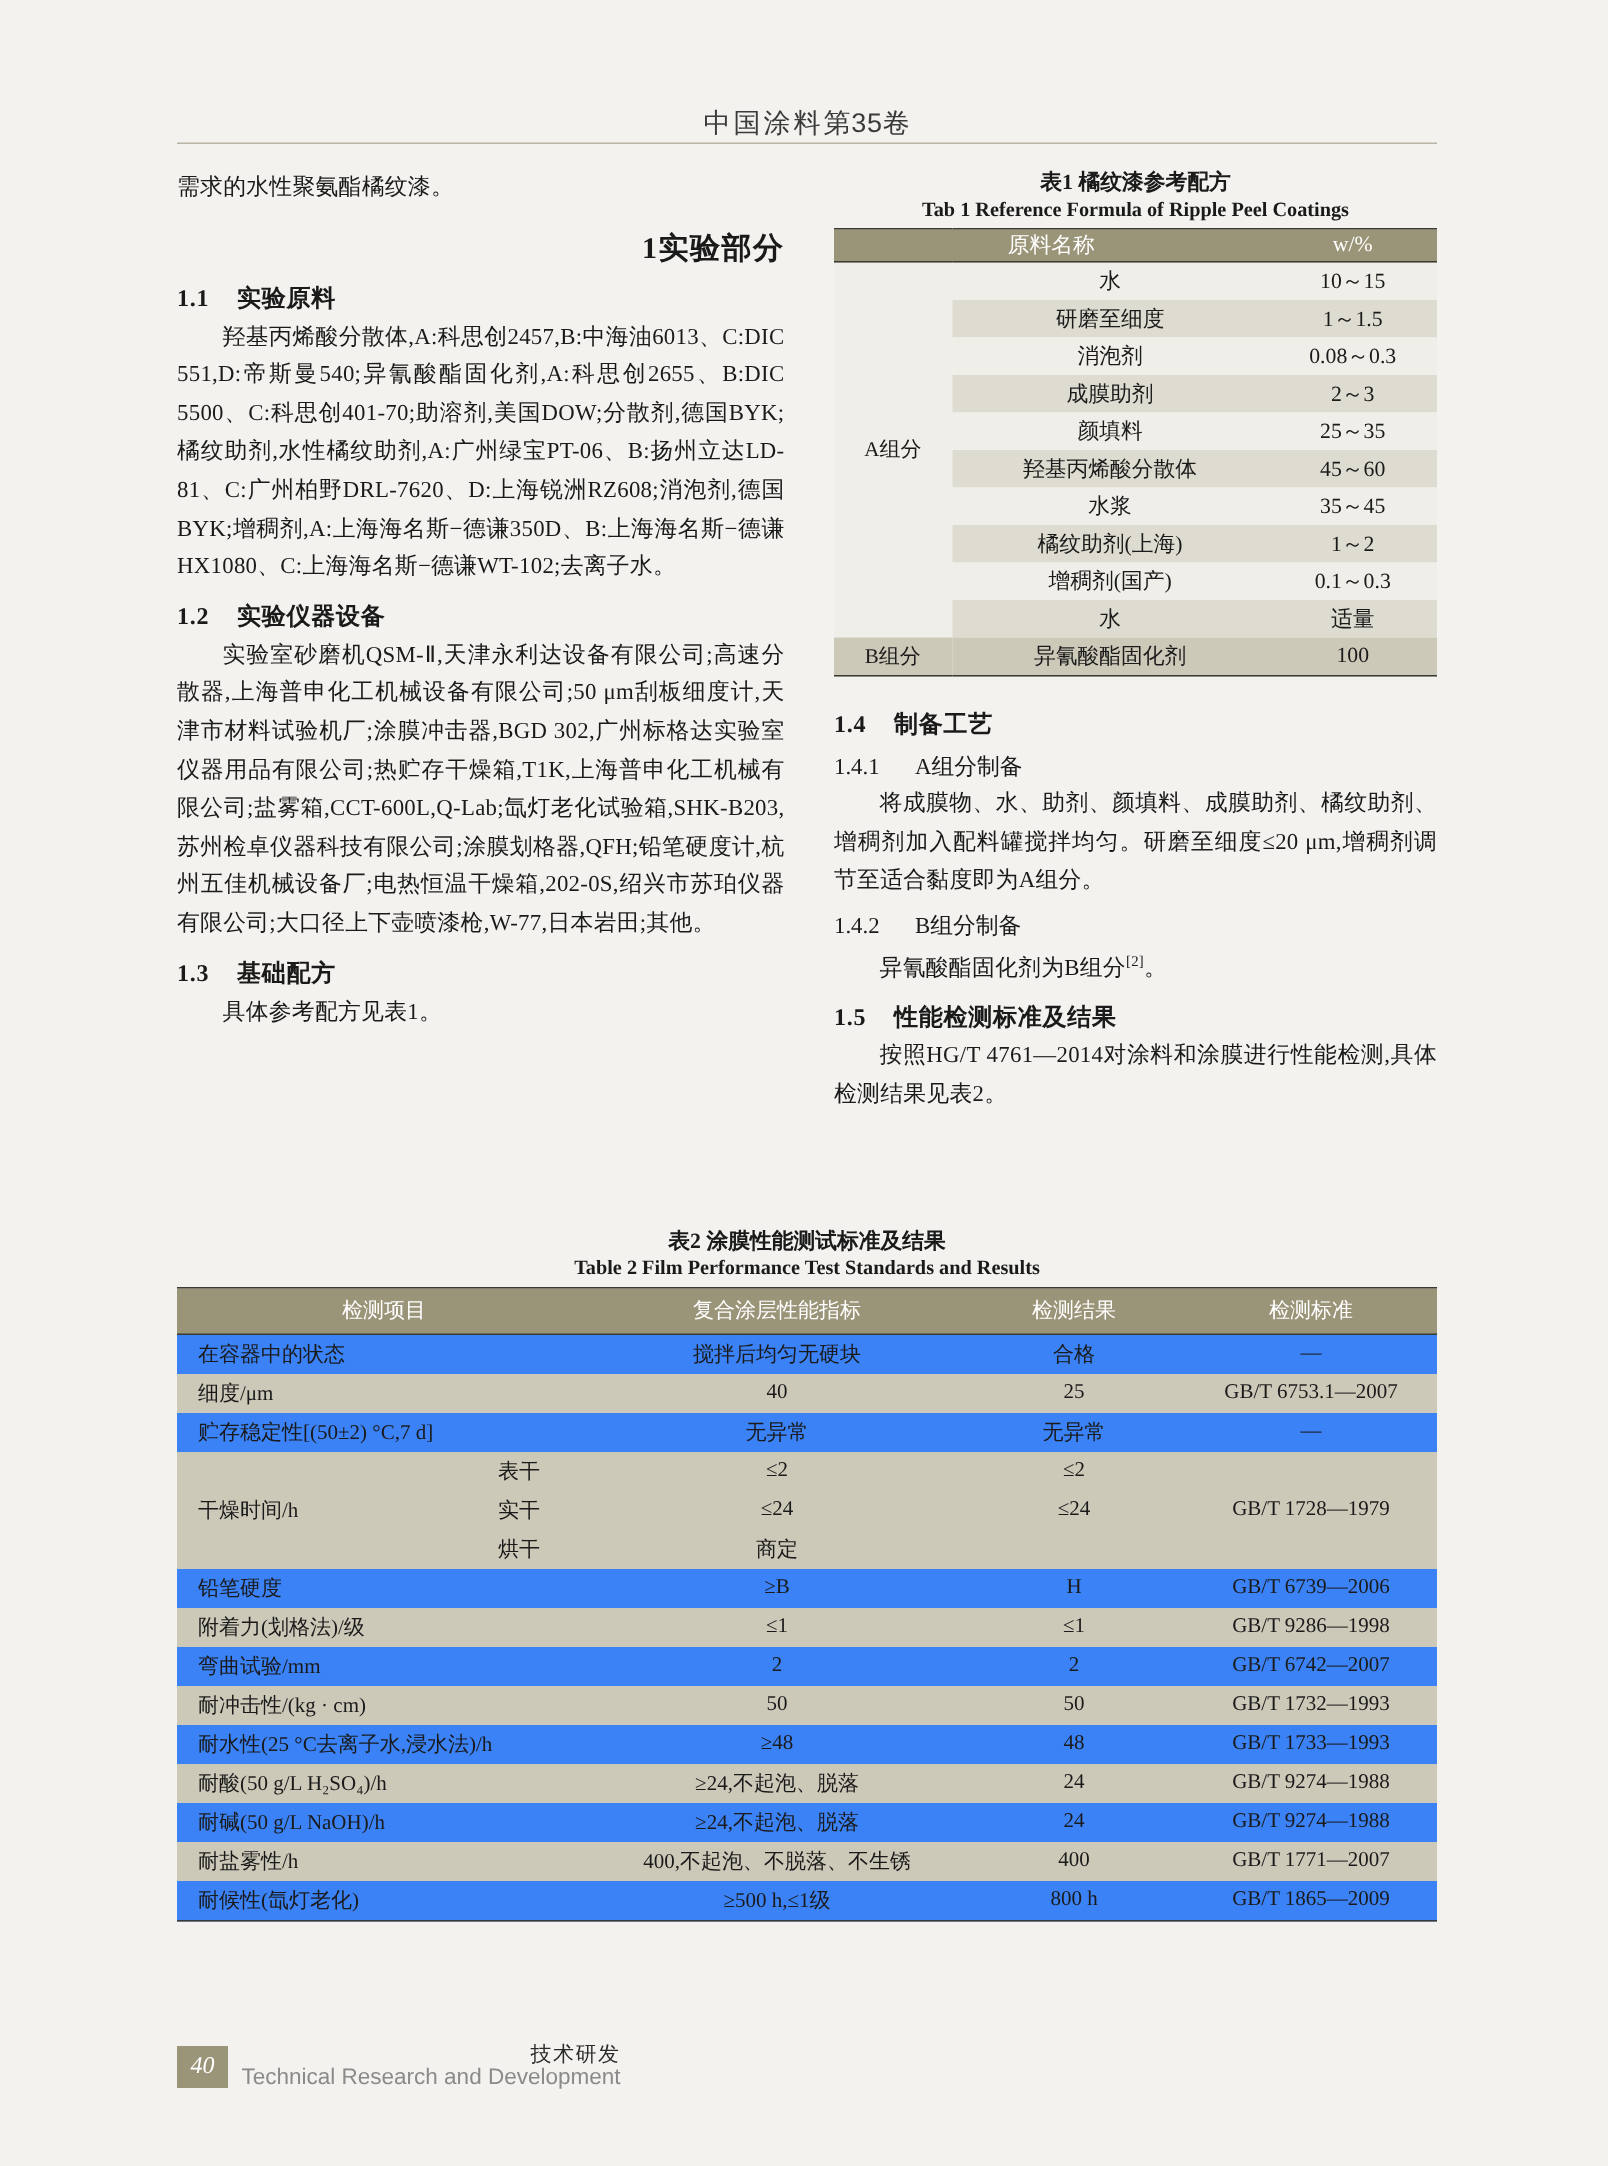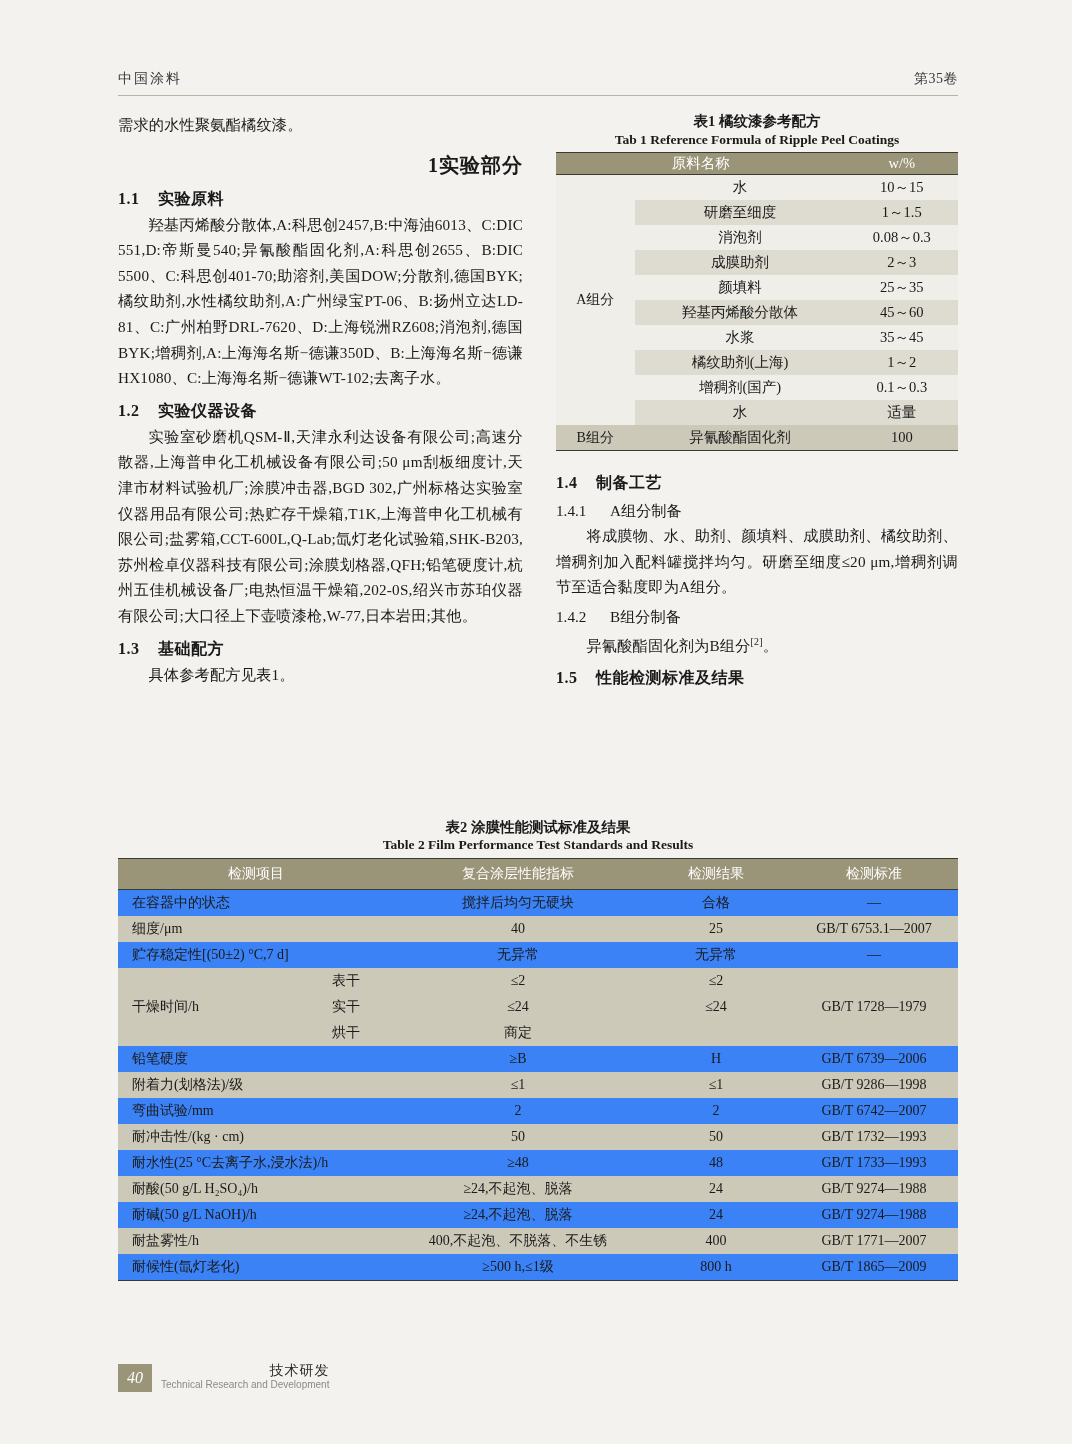--- a/index.html
+++ b/index.html
@@ -11,23 +11,23 @@
     position:relative;
     overflow:hidden;
   }
   .page {
     position:absolute; left:0; top:0; width:1072px; height:1444px;
     background:#f3f2ef;
   }
   
   .header {
     position:absolute; left:118px; top:70px; width:840px;
-    display:flex; justify-content:space-between; align-items:flex-end;
-    font-size:14px; color:#3a3a3a; letter-spacing:2px;
-    font-family:Liberation Serif, serif;
+    display:flex; justify-content:center; align-items:flex-end;
+    font-size:18px; color:#3a3a3a; letter-spacing:2px;
+    font-family:Liberation Sans, sans-serif;
   }
   .header .right { letter-spacing:0.5px; }
   .header-rule {
     position:absolute; left:118px; top:95px; width:840px; height:1px;
     background:#b9b4a6;
   }
   
   .col-left  { position:absolute; left:118px;  top:112px; width:405px; }
   .col-right { position:absolute; left:556px;  top:112px; width:402px; }
   .body-text {
@@ -95,21 +95,21 @@
 
   
   .footer { position:absolute; left:118px; bottom:52px; display:flex; align-items:center; }
   .pagenum {
     width:34px; height:28px; background:#9a9478; color:#fff;
     display:flex; align-items:center; justify-content:center;
     font-style:italic; font-size:16px; font-family:"Liberation Serif", serif;
   }
   .foot-txt { margin-left:9px; line-height:14px; }
   .foot-cn { font-size:14px; color:#2b2b2b; letter-spacing:1px;text-align:right; }
-  .foot-en { font-size:10px; color:#8a8a8a; font-family:"Liberation Sans", sans-serif; }
+  .foot-en { font-size:15px; color:#8a8a8a; font-family:"Liberation Sans", sans-serif; }
   sup { font-size:0.65em; vertical-align:super; }
 </style>
 </head>
 <body>
 
 <div class="page">
 
   <div class="header">
     <span>中国涂料</span>
     <span class="right">第35卷</span>
@@ -210,20 +210,21 @@
     <div class="body-text indent">将成膜物、水、助剂、颜填料、成膜助剂、橘纹助剂、增稠剂加入配料罐搅拌均匀。研磨至细度≤20 μm,增稠剂调节至适合黏度即为A组分。</div>
 
     <h4 class="subsub">
       <span class="num">1.4.2</span><span>B组分制备</span>
     </h4>
     <div class="body-text indent">异氰酸酯固化剂为B组分<sup>[2]</sup>。</div>
 
     <h3 class="sub">
       <span class="num">1.5</span><span>性能检测标准及结果</span>
     </h3>
+    <div class="body-text indent">按照HG/T 4761—2014对涂料和涂膜进行性能检测,具体检测结果见表2。</div>
   </div>
 
   <div class="tbl2-wrap">
     <div class="tbl2-caption">表2   涂膜性能测试标准及结果</div>
     <div class="tbl2-caption-en">Table 2    Film Performance Test Standards and Results</div>
     <table class="t2">
       <thead>
         <tr>
           <th colspan="2" style="width:300px">检测项目</th>
           <th style="width:240px">复合涂层性能指标</th>

